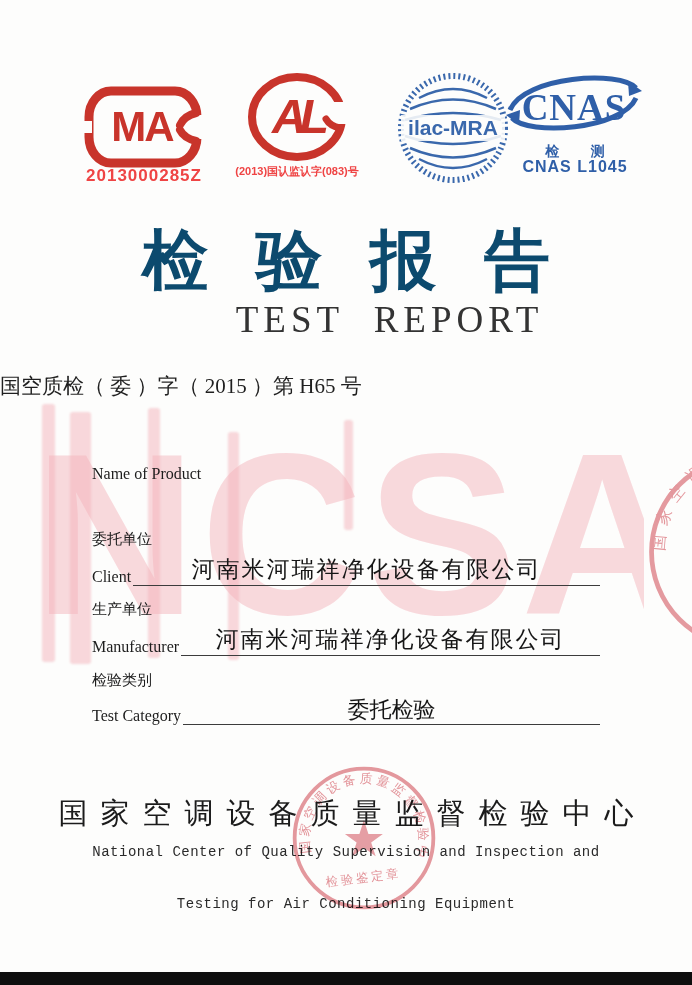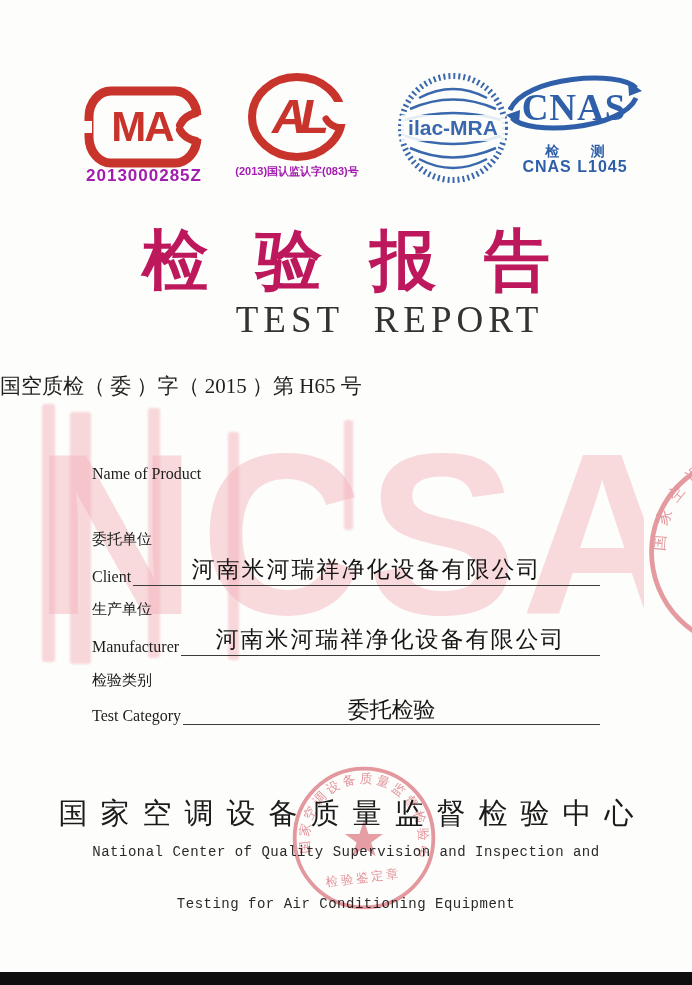--- a/index.html
+++ b/index.html
@@ -15,35 +15,35 @@
   .watermark-text{
     left:34px;top:398px;width:610px;height:272px;
     font-family:"Liberation Sans","DejaVu Sans",sans-serif;
     font-weight:bold;font-size:225px;line-height:272px;
     color:#f2a9b2;opacity:.42;letter-spacing:4px;
     transform:scaleY(1.02);white-space:nowrap;overflow:hidden;
   }
   .streak{background:rgba(243,178,186,.5);filter:blur(1px);border-radius:3px;}
 
   
-  .mark-num{color:#a21caf;font-family:"Liberation Sans","DejaVu Sans",sans-serif;
+  .mark-num{color:#ef4444;font-family:"Liberation Sans","DejaVu Sans",sans-serif;
     font-weight:bold;text-align:center;}
   .cma-num{left:70px;top:166px;width:148px;font-size:17px;letter-spacing:1px;}
   .cal-num{left:218px;top:164px;width:158px;font-size:11px;letter-spacing:0;}
   .cnas-caption-cn{left:505px;top:143px;width:140px;text-align:center;
     color:#2f5fa8;font-weight:bold;font-size:14px;}
   .cnas-caption-cn span{letter-spacing:14px;margin-right:-14px;}
   .cnas-caption-code{left:505px;top:158px;width:140px;text-align:center;color:#2f5fa8;
     font-family:"Liberation Sans","DejaVu Sans",sans-serif;font-weight:bold;
     font-size:16px;letter-spacing:1px;}
 
   
   .title-cn{left:0;top:216px;width:692px;text-align:center;
     font-family:"Liberation Sans","DejaVu Sans",sans-serif;
-    font-weight:bold;font-size:66px;color:#be185d;}
+    font-weight:bold;font-size:66px;color:#0c4a6e;}
   .title-cn span{letter-spacing:48px;margin-right:-48px;}
   .title-en{left:0;top:298px;width:692px;text-align:center;
     font-size:37px;color:#333;padding-left:41px;}
   .title-en span{letter-spacing:5px;word-spacing:16px;margin-right:-5px;}
   .report-no{left:0;top:372px;width:692px;text-align:left;
     font-size:21px;color:#1f1f1f;}
 
   
   .field{position:absolute;left:92px;width:508px;}
   .field .cn{font-size:15px;color:#1d1d1d;}

